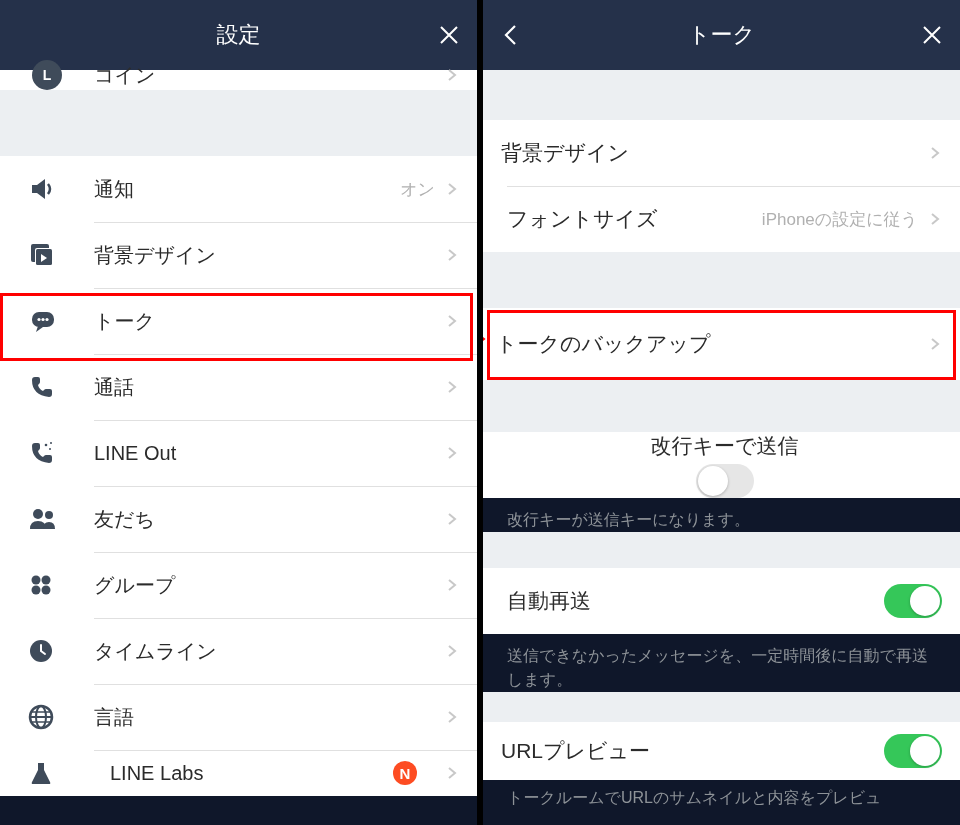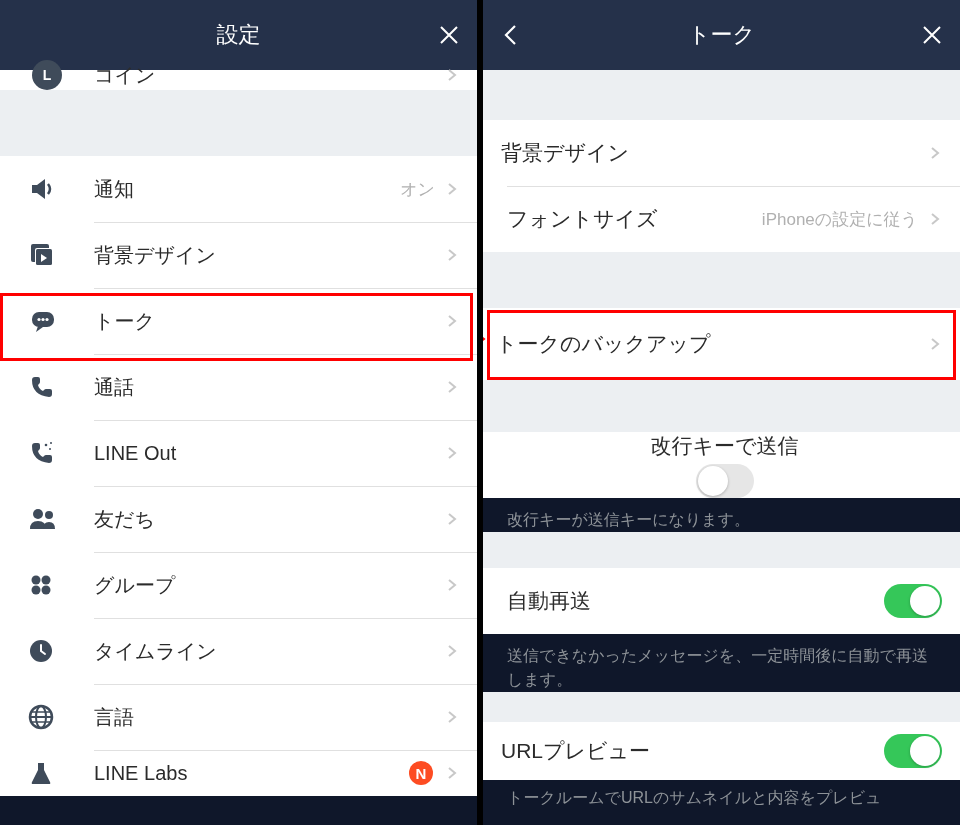--- a/index.html
+++ b/index.html
@@ -240,21 +240,21 @@
           </span>
         </div>
       <div class="row-label">言語</div>
       <div class="chev">
           <svg viewBox="0 0 14 14">
             <path d="M4 2 L10 7 L4 12" stroke="#c8c8c8" stroke-width="2" fill="none"></path>
           </svg>
         </div>
     </div>
 
-    <div class="row" style="height:46px; overflow:hidden;">
+    <div class="row" style="height:46px; overflow:hidden;gap:16px;">
       <div class="divider"></div>
       <div class="icon-wrap">
           <span>
             <svg width="26" height="26" viewBox="0 0 26 26">
               <path d="M10 3 H16 V10 L22 22 Q23 24 21 24 H5 Q3 24 4 22 L10 10 Z" fill="#3f4b5a"></path>
             </svg>
           </span>
         </div>
       <div class="row-label">LINE Labs</div>
       <div class="badge">N</div>

